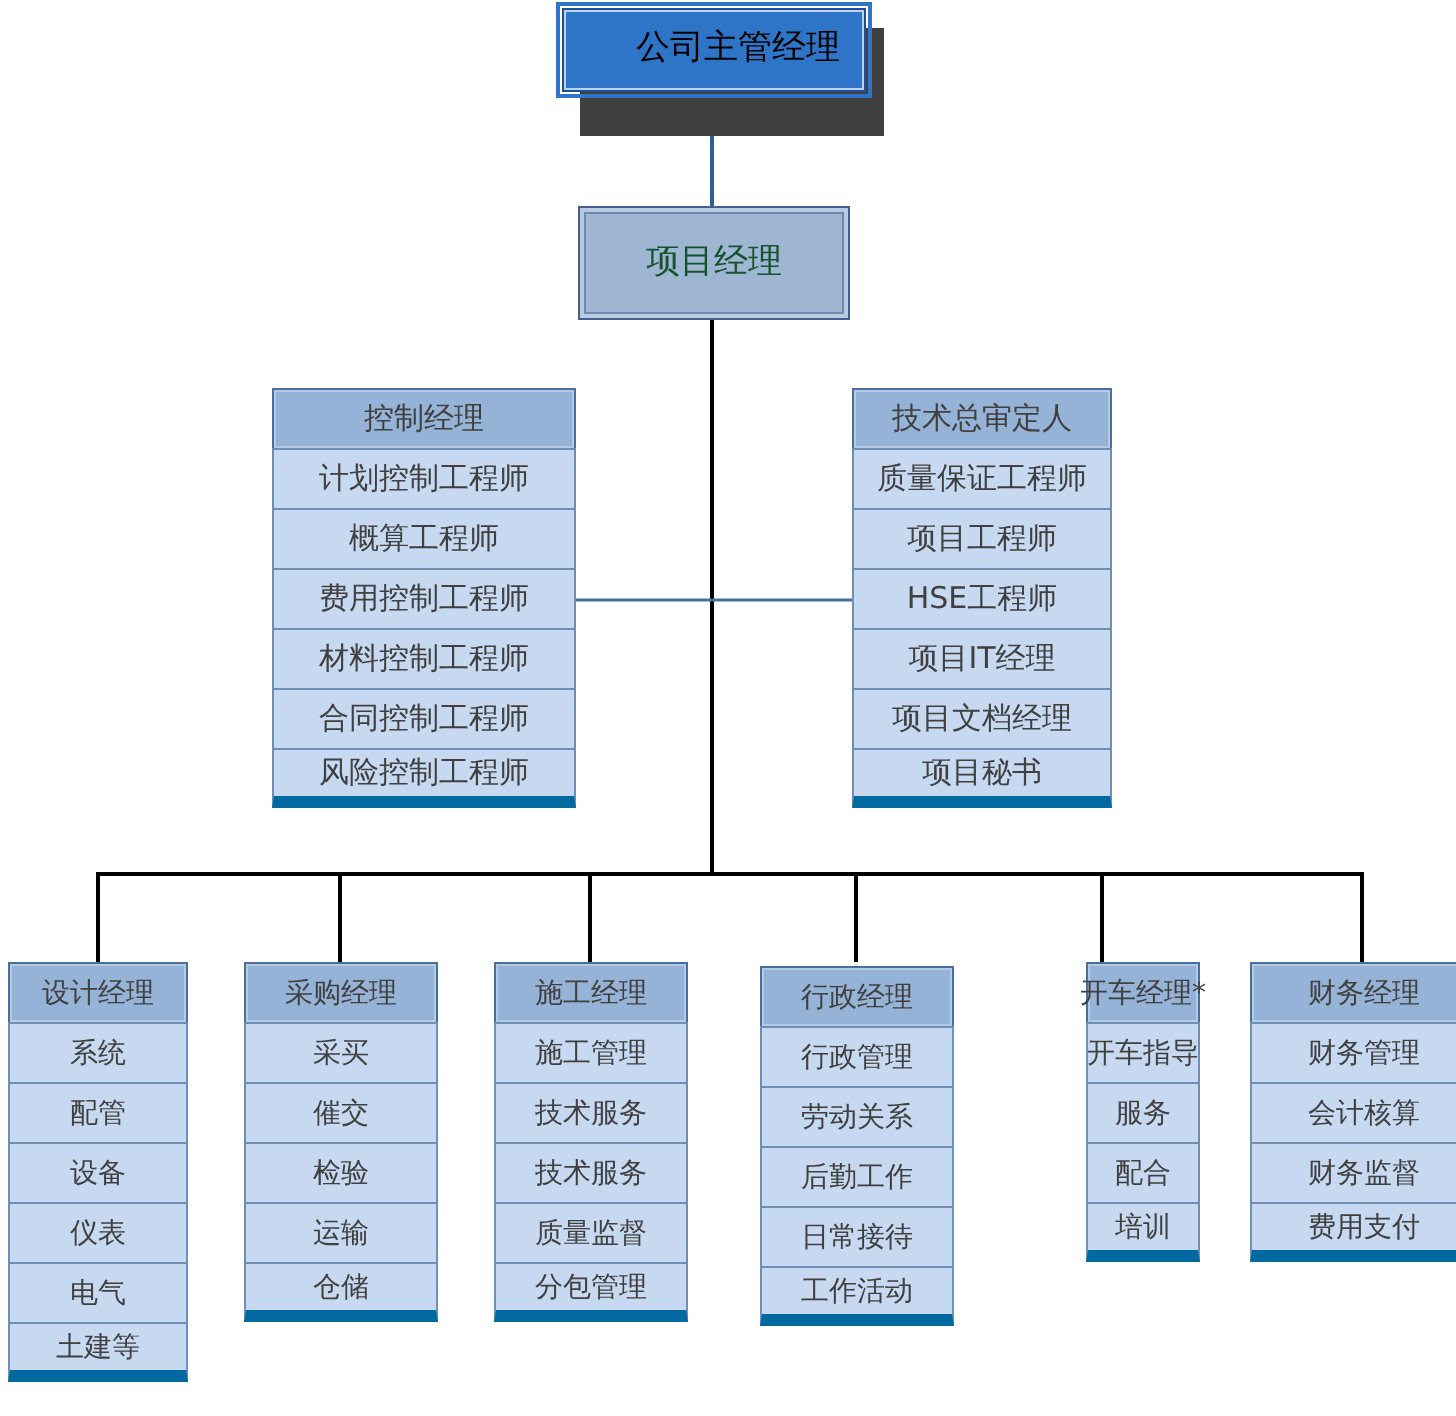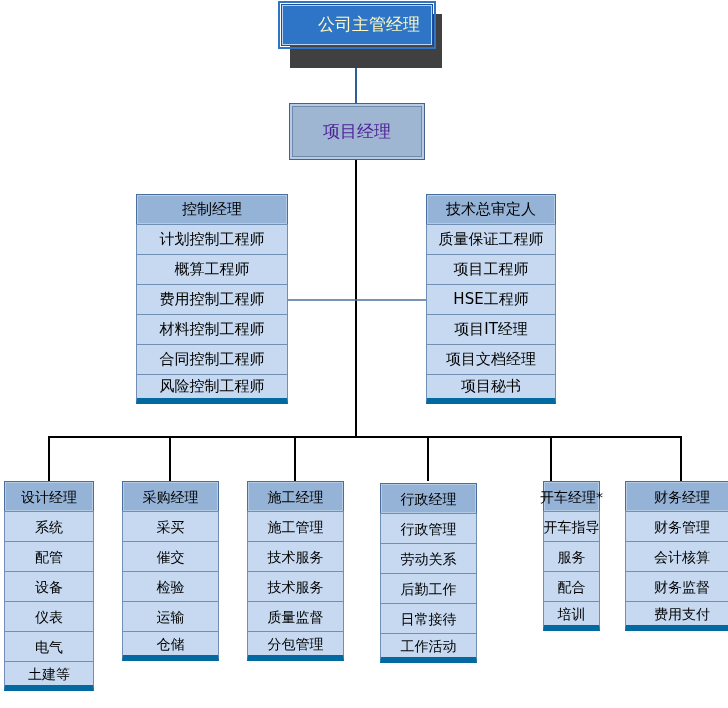--- a/index.html
+++ b/index.html
@@ -47,53 +47,53 @@
     position: absolute;
     background: #404040;
     z-index: 1;
   }
   .exec-box {
     background: #2e75c8;
     border: 1px solid #1f4e9c;
     outline: 2px solid #2e75c8;
     outline-offset: 1px;
     box-shadow: inset 0 0 0 1px #bcd3ef;
-    color: #fef9c3;
+    color: #000000;
     font-size: 17px;
     z-index: 3;
     padding-left: 24px;
   }
 
   
   .pm-box {
     background: #9fb6d3;
     border: 1px solid #45618a;
     box-shadow: inset 0 0 0 2px #b9cbe2, inset 0 0 0 3px #6d8aae;
-    color: #4c1d95;
+    color: #14532d;
     font-size: 17px;
     z-index: 3;
   }
 
   
   .col {
     position: absolute;
     box-sizing: border-box;
     z-index: 3;
   }
   .cell {
     box-sizing: border-box;
     display: flex;
     align-items: center;
     justify-content: center;
     text-align: center;
     white-space: nowrap;
     border: 1px solid #6f8fb5;
     border-bottom: none;
     background: #c6d9f0;
-    color: #000000;
+    color: #404040;
     font-size: 14px;
     line-height: 1;
   }
   .cell:last-child {
     border-bottom: 6px solid #0369a1;
   }
   .cell.head {
     background: #95b3d7;
     border-color: #4a6f9c;
     box-shadow: inset 0 0 0 1px #b4cbe5;

